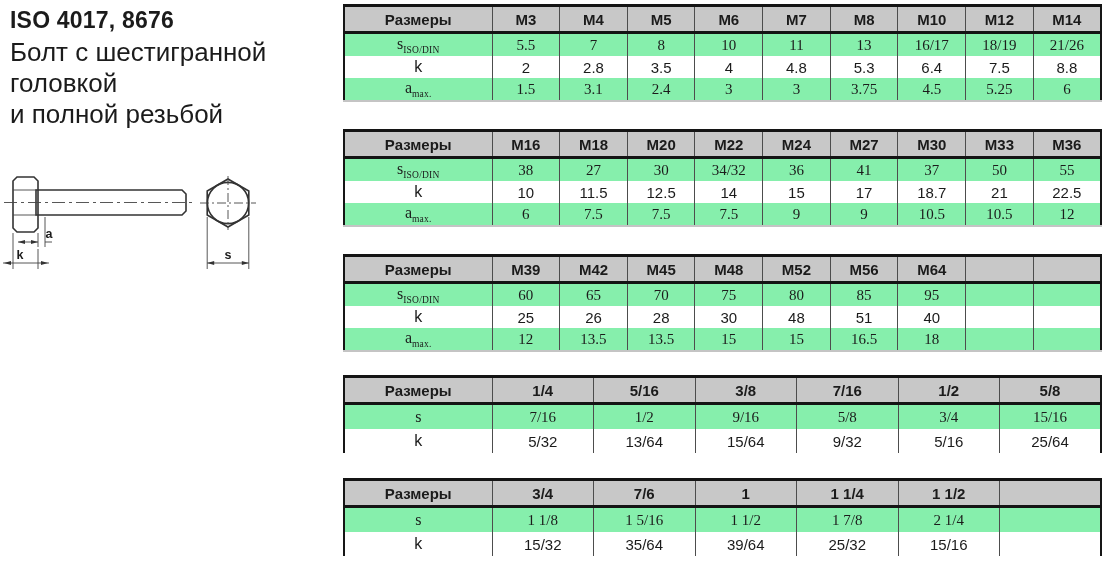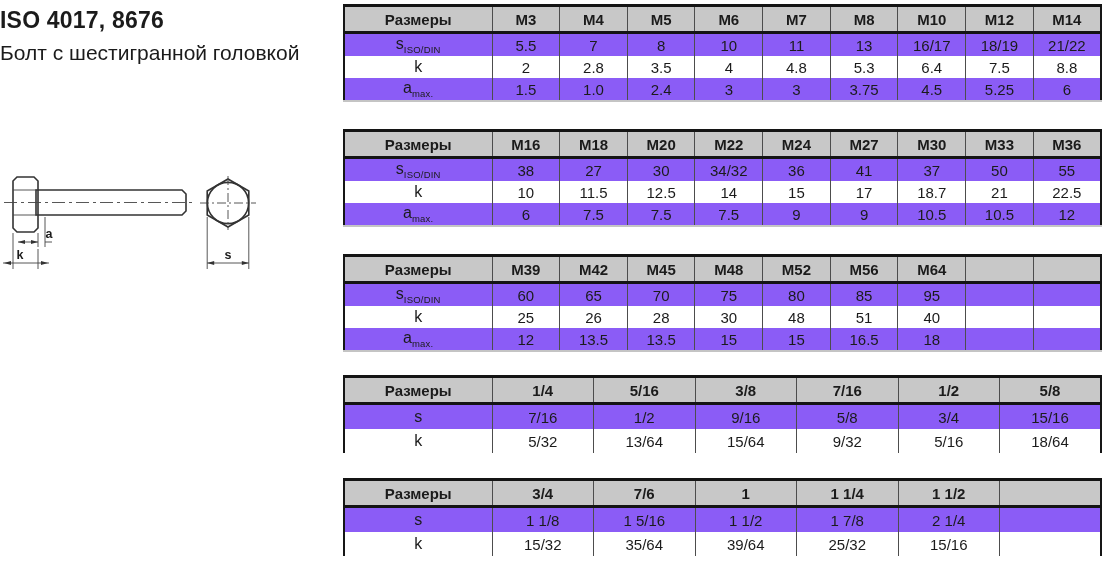--- a/index.html
+++ b/index.html
@@ -2,23 +2,23 @@
 <html><head>
 <meta charset="utf-8">
 <style>
   html,body{margin:0;padding:0;}
   body{
     width:1104px;height:566px;position:relative;overflow:hidden;
     background:#ffffff;color:#1b1b1b;
     font-family:"Liberation Sans", sans-serif;
   }
   .left-panel{position:absolute;left:0;top:0;width:343px;height:566px;}
-  .titles{position:absolute;left:0;top:4px;width:335px;}
+  .titles{position:absolute;left:10px;top:4px;width:335px;}
   .title-line{font-size:23px;font-weight:bold;line-height:33px;letter-spacing:.2px;}
-  .subtitle-line{font-size:21px;line-height:31px;}
+  .subtitle-line{font-size:26px;line-height:31px;}
   .drawing-svg{position:absolute;left:2px;top:170px;}
   .dim-label{font-size:12.5px;font-weight:bold;fill:#1b1b1b;}
 
   .right-panel{position:absolute;left:343px;top:0;width:759px;}
   table.dim-table{
     border-collapse:collapse;table-layout:fixed;width:100%;
     border-left:2px solid #161616;border-right:2px solid #161616;
   }
   table.t1{margin-top:4px;}
   table.t2{margin-top:27px;}
@@ -31,32 +31,33 @@
     background:#c8c8c8;
     border-top:3px solid #141414;border-bottom:3px solid #141414;
     font-size:15px;font-weight:bold;height:24px;padding:0;
     text-align:center;vertical-align:middle;
   }
   tbody th,tbody td{
     font-size:15px;font-weight:normal;text-align:center;vertical-align:middle;
     padding:0;height:22px;
   }
   table.inch tbody th,table.inch tbody td{height:24px;}
-  tr.shade{background:#8b5cf6;}
+  tr.shade{background:#86efac;font-family:Liberation Serif, serif;}
   thead th + th, tbody th + td, tbody td + td{border-left:1px solid #4d4d4d;}
   .lbl-main{font-size:16px;}
   .lbl-sub{font-size:9.5px;vertical-align:-4px;letter-spacing:.2px;}
 </style>
 </head>
 <body>
 
 <div class="left-panel">
   <div class="titles">
     <div class="title-line">ISO 4017, 8676</div>
     <div class="subtitle-line">Болт с шестигранной головкой</div>
+    <div class="subtitle-line">и полной резьбой</div>
   </div>
 
   <svg class="drawing-svg" width="335" height="140" viewBox="0 0 335 140">
 
     <g stroke="#333333" fill="none" stroke-width="1.6">
       <polygon points="11,11 15,7 32,7 36,11 36,58 32,62 15,62 11,58"></polygon>
       <polygon points="34,20 180,20 184,24 184,41 180,45 34,45"></polygon>
     </g>
     <g stroke="#444444" stroke-width="0.9">
       <line x1="11" y1="20" x2="36" y2="20"></line>
@@ -137,38 +138,38 @@
         <tr class="shade">
           <th><span class="lbl-main">s</span><span class="lbl-sub">ISO/DIN</span></th>
           <td>5.5</td>
           <td>7</td>
           <td>8</td>
           <td>10</td>
           <td>11</td>
           <td>13</td>
           <td>16/17</td>
           <td>18/19</td>
-          <td>21/22</td>
+          <td>21/26</td>
         </tr>
         <tr>
           <th><span class="lbl-main">k</span></th>
           <td>2</td>
           <td>2.8</td>
           <td>3.5</td>
           <td>4</td>
           <td>4.8</td>
           <td>5.3</td>
           <td>6.4</td>
           <td>7.5</td>
           <td>8.8</td>
         </tr>
         <tr class="shade">
           <th><span class="lbl-main">a</span><span class="lbl-sub">max.</span></th>
           <td>1.5</td>
-          <td>1.0</td>
+          <td>3.1</td>
           <td>2.4</td>
           <td>3</td>
           <td>3</td>
           <td>3.75</td>
           <td>4.5</td>
           <td>5.25</td>
           <td>6</td>
         </tr>
       </tbody>
     </table>
@@ -335,21 +336,21 @@
           <td>3/4</td>
           <td>15/16</td>
         </tr>
         <tr>
           <th><span class="lbl-main">k</span></th>
           <td>5/32</td>
           <td>13/64</td>
           <td>15/64</td>
           <td>9/32</td>
           <td>5/16</td>
-          <td>18/64</td>
+          <td>25/64</td>
         </tr>
       </tbody>
     </table>
     <table class="dim-table t5 inch">
       <colgroup>
         <col class="label-col">
         <col>
         <col>
         <col>
         <col>

